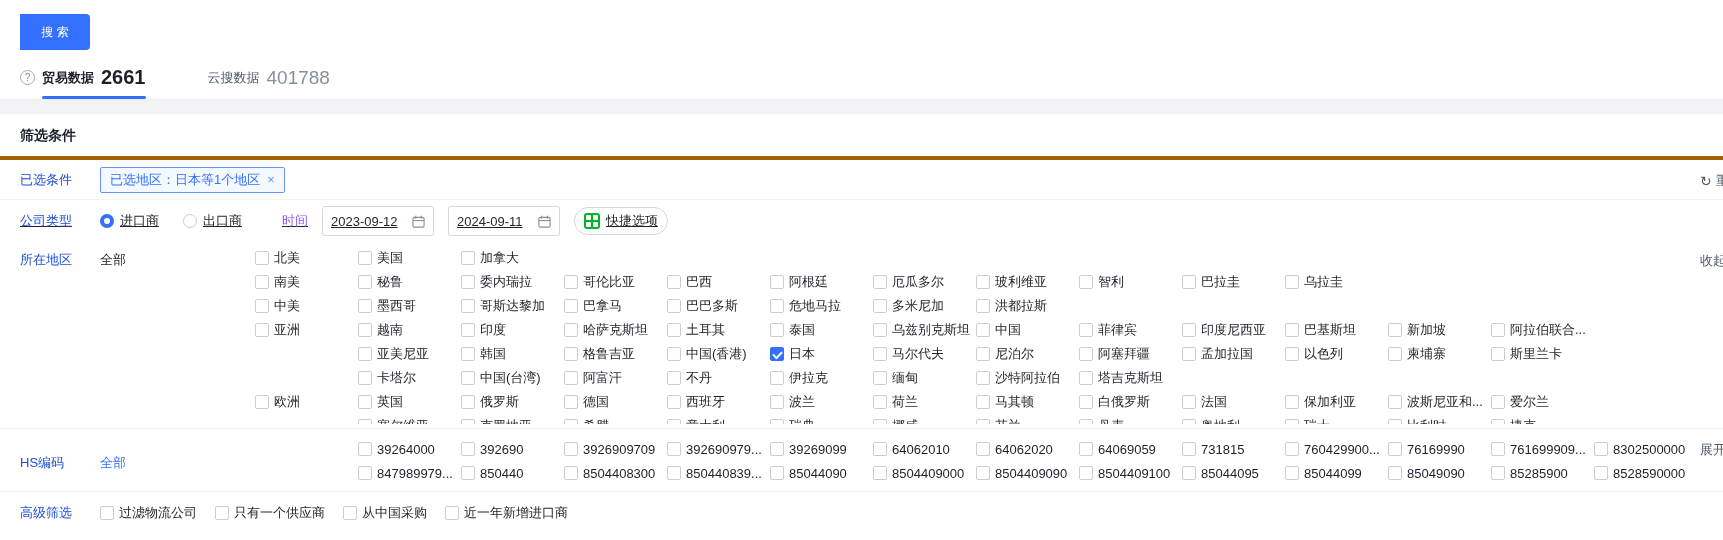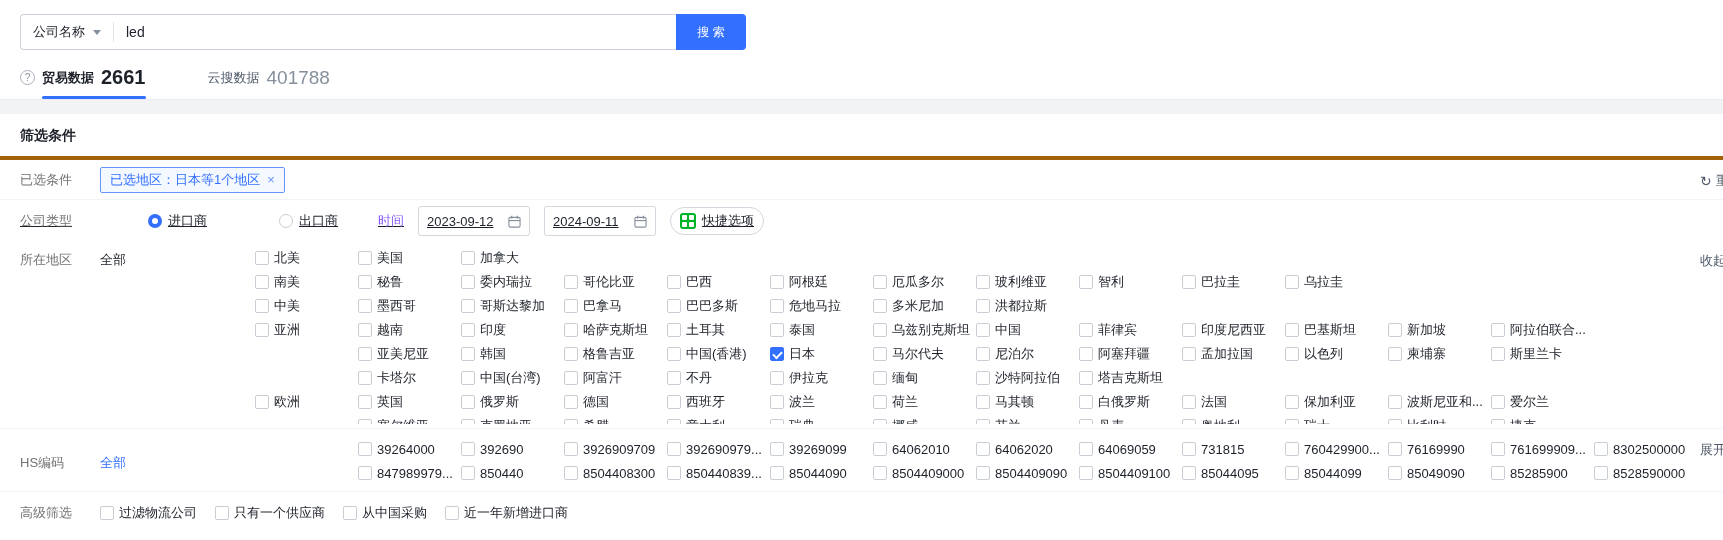--- a/index.html
+++ b/index.html
@@ -32,32 +32,32 @@
   .q-icon { width:15px; height:15px; border:1px solid #a9aeb8; border-radius:50%;
     color:#86909c; font-size:10px; display:flex; align-items:center; justify-content:center;
     font-weight:400; flex:none; }
 
   .page-gap { height:14px; background:#f2f3f5; }
 
   
   .panel-header { padding:13px 20px 11px; font-size:14px; font-weight:700; color:#1d2129;
     border-bottom:4px solid #a16207; }
   .frow { display:flex; align-items:center; padding-left:20px; position:relative; }
-  .row-label { width:80px; flex:none; color:#737373; }
+  .row-label { width:80px; flex:none; color:#1d4ed8; }
   .row-right { position:absolute; left:1700px; top:12px; display:flex; align-items:center;
     gap:4px; color:#4e5969; cursor:pointer; white-space:nowrap; }
 
   .selected-row { height:40px; border-bottom:1px solid #f2f3f5; }
   .tag { display:inline-flex; align-items:center; gap:7px; border:1px solid #6694ff;
     background:#f4f8ff; color:#3370ff; padding:3px 9px; border-radius:2px; cursor:pointer; }
   .tag-close { color:#6694ff; cursor:pointer; font-size:13px; line-height:1; }
 
   .type-row { height:42px;text-decoration:underline; }
   .radio-group { display:flex; gap:24px; align-items:center; }
-  .radio-item { display:flex; align-items:center; gap:6px; cursor:pointer;margin-left:48px; }
+  .radio-item { display:flex; align-items:center; gap:6px; cursor:pointer; }
   .radio { width:14px; height:14px; border-radius:50%; border:1px solid #c9cdd4; background:#fff; flex:none; }
   .radio.on { border:4px solid #3370ff; }
   .time-label { color:#8b5cf6; margin-left:40px; margin-right:14px; }
   .date-box { display:flex; align-items:center; justify-content:space-between; width:112px;
     height:30px; border:1px solid #d4d7de; border-radius:3px; padding:0 8px; margin-right:14px;
     color:#1d2129; cursor:pointer; background:#fff; }
   .quick-btn { display:flex; align-items:center; gap:6px; border:1px solid #d4d7de;
     border-radius:14px; padding:4px 9px; cursor:pointer; background:#fff; }
   .quick-icon { width:16px; height:16px; border-radius:3px; background:#00b42a;
     display:grid; grid-template-columns:5px 5px; grid-template-rows:5px 5px; gap:2px;
@@ -88,28 +88,20 @@
   .adv-list { display:flex; gap:18px; align-items:center; }
   .adv-item { display:flex; align-items:center; gap:5px; cursor:pointer; }
 
   .icon-svg { display:block; flex:none; }
   .refresh-glyph { font-size:14px; line-height:1; color:#4e5969; }
 </style>
 </head>
 <body>
 
 <div class="topbar">
-  <div class="search-box">
-    <div class="search-select">
-      <span>公司名称</span>
-      <span class="chev"></span>
-    </div>
-    <div class="vsep"></div>
-    <input class="search-input" value="led" style="">
-  </div>
   <button class="search-btn">搜 索</button>
 </div>
 
 <div class="tabs" id="tabs">
     <div class="tab active">
       <span class="q-icon">?</span>
       <span class="tab-label">贸易数据</span>
       <span class="tab-count">2661</span>
     </div>
     <div class="tab">

